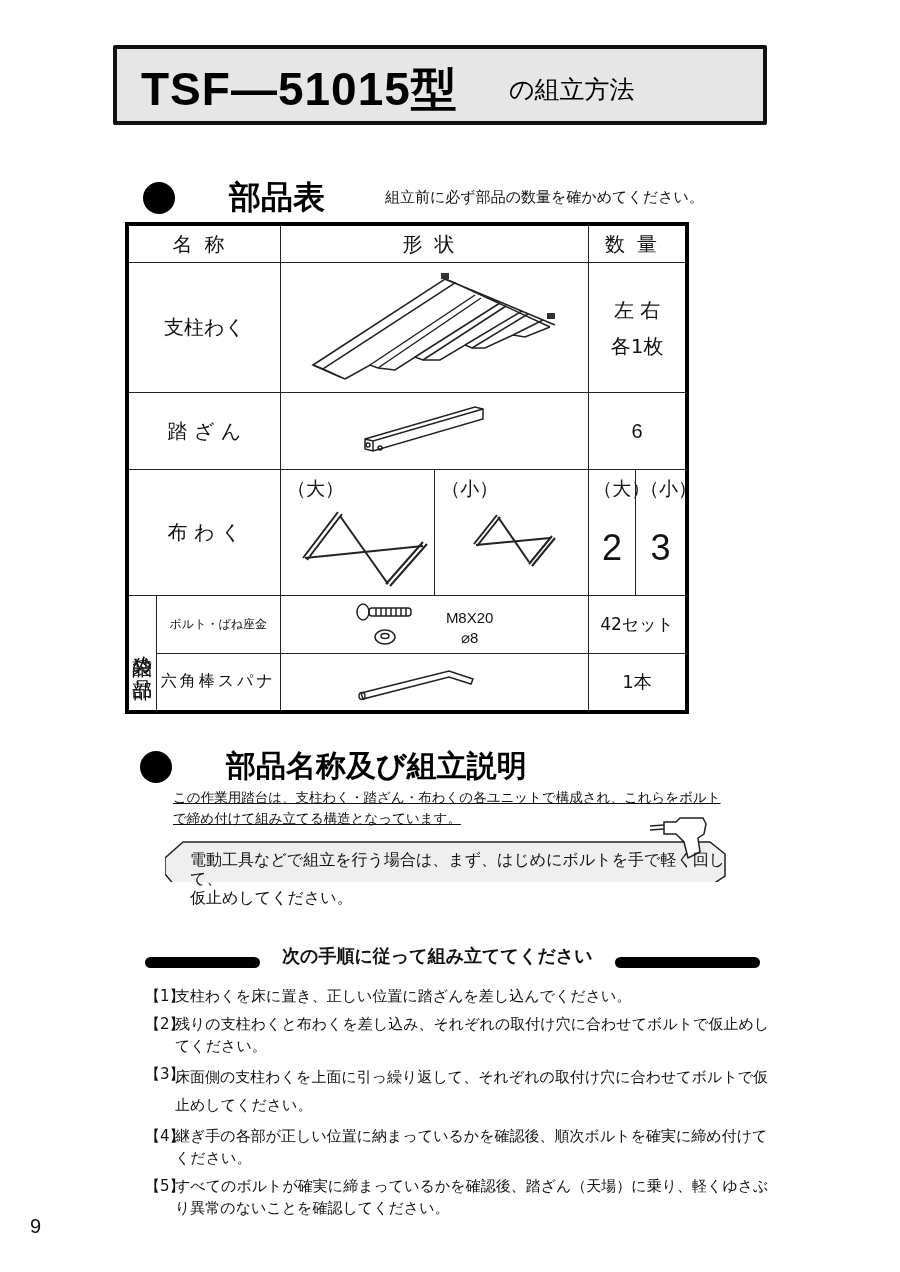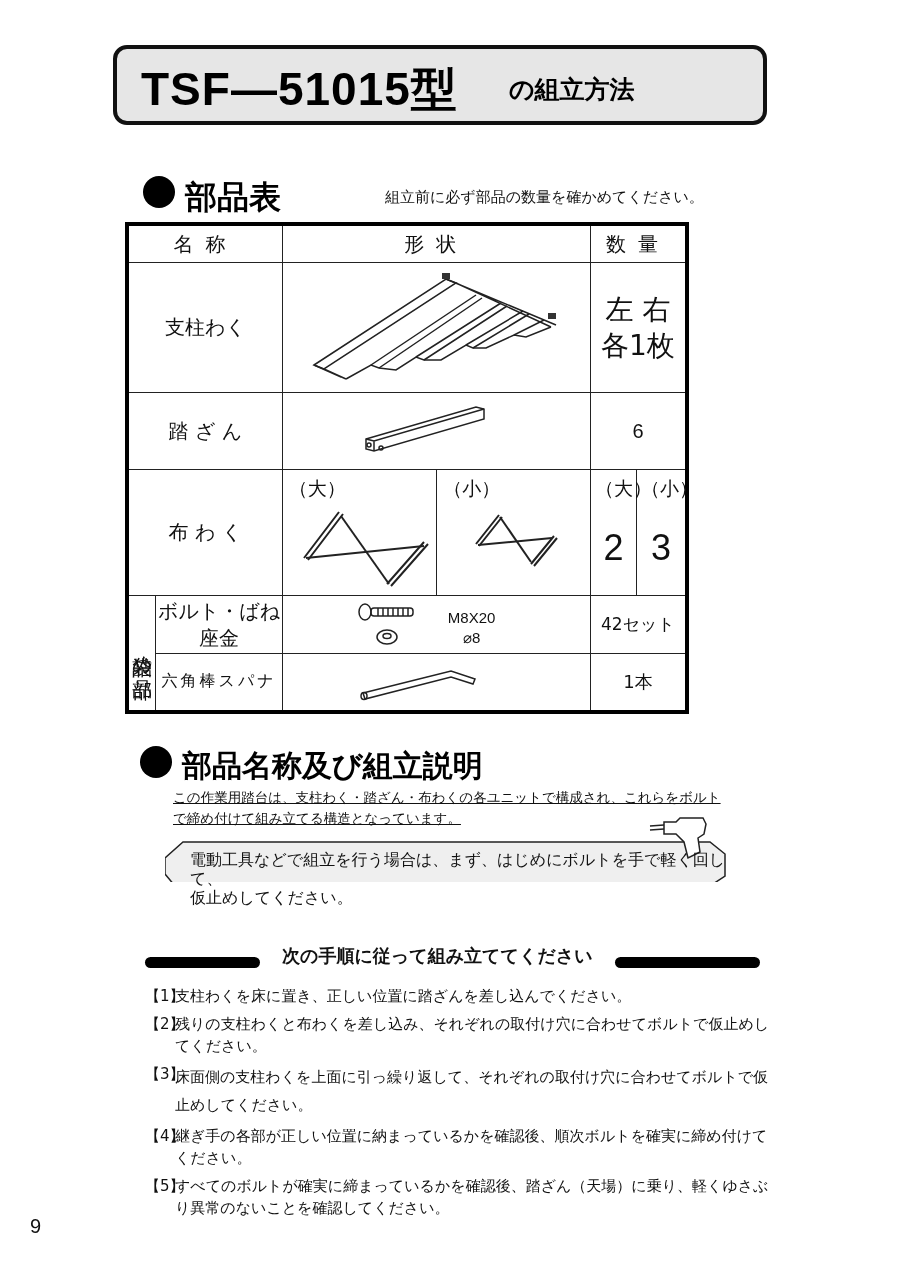--- a/index.html
+++ b/index.html
@@ -1,25 +1,25 @@
 <!DOCTYPE html>
 <html><head>
 <meta charset="utf-8">
 <style>
   html, body { margin:0; padding:0; background:#ffffff; }
   body { width:900px; height:1272px; position:relative; overflow:hidden;
          font-family:"DejaVu Sans","Liberation Sans",sans-serif; color:#111; }
 
   .title-box { position:absolute; left:113px; top:45px; width:654px; height:80px;
-    background:#e6e6e6; border:4px solid #111; border-radius:14px; box-sizing:border-box; }
+    background:#e6e6e6; border:4px solid #111; border-radius:2px; box-sizing:border-box; }
   .title-model { position:absolute; left:24px; top:10px; font-family:"Liberation Sans",sans-serif;
     font-weight:bold; font-size:46px; letter-spacing:1px; color:#000; }
-  .title-sub { position:absolute; left:392px; top:24px; font-weight:bold; font-size:25px; color:#000; }
-
-  .sec-head { position:absolute; font-weight:bold; color:#000; display:flex; align-items:flex-start; }
+  .title-sub { position:absolute; left:392px; top:24px; font-weight:normal; font-size:25px; color:#000; }
+
+  .sec-head { position:absolute; font-weight:bold; color:#000; display:flex; align-items:center;gap:44px; }
   .bullet { display:inline-block; width:32px; height:32px; border-radius:50%; background:#000; margin-right:10px; }
   .sec1 { left:143px; top:176px; font-size:32px; }
   .sec1-note { position:absolute; left:385px; top:188px; font-size:15px; }
 
   table.parts { position:absolute; left:125px; top:222px; width:564px; border-collapse:collapse;
     border:4px solid #000; }
   table.parts td { border:1.5px solid #222; text-align:center; vertical-align:middle; font-size:20px; padding:0; position:relative; }
   .hdr td { height:36px; font-size:19px; letter-spacing:12px; }
   .qty-big { font-size:36px; font-family:"Liberation Sans",sans-serif; }
   .sm-label { position:absolute; left:6px; top:6px; font-size:19px; }
@@ -79,21 +79,21 @@
           <path d="M85 100 L190 30 M93 103 L196 33"></path>
           <path d="M130 92 L215 38 M138 95 L221 41"></path>
           <path d="M180 80 L237 46 M187 83 L243 49"></path>
           <path d="M228 70 L258 55"></path>
           <path d="M60 114 L85 100 L93 103 L110 105 L130 92 L138 95 L155 95 L180 80 L187 83 L200 83 L228 70 L240 72 L265 62"></path>
         </g>
         <rect x="156" y="8" width="8" height="6" fill="#333"></rect>
         <rect x="262" y="48" width="8" height="6" fill="#333"></rect>
       </svg>
     </td>
-    <td colspan="2" style="font-size:28px;line-height:36px;">
+    <td colspan="2" style="font-size:20px;line-height:36px;">
       <div>左 右</div>
       <div>各1枚</div>
     </td>
   </tr>
   <tr style="height:77px">
     <td colspan="2">踏 ざ ん</td>
     <td colspan="2">
       <svg width="200" height="60" viewBox="0 0 200 60">
         <g fill="none" stroke="#222" stroke-width="1.5">
           <path d="M30 40 L140 8 L148 10 L148 20 L38 52 L30 50 Z"></path>
@@ -135,21 +135,21 @@
     </td>
     <td>
       <span class="sm-label" style="left:4px">（小）</span>
       <span class="qty-big" style="display:block;margin-top:30px">3</span>
     </td>
   </tr>
   <tr style="height:58px">
     <td rowspan="2" class="bag-col">
       <div style="writing-mode:vertical-rl;margin:auto">袋詰め部品</div>
     </td>
-    <td style="font-size:20px">ボルト・ばね座金</td>
+    <td style="font-size:12px">ボルト・ばね座金</td>
     <td colspan="2">
       <svg width="300" height="56" viewBox="0 0 300 56" style="display:block">
         <g fill="none" stroke="#222" stroke-width="1.5">
           <ellipse cx="82" cy="15" rx="6" ry="8"></ellipse>
           <rect x="88" y="11" width="42" height="8" rx="3"></rect>
           <path d="M95 11 V19 M100 11 V19 M105 11 V19 M110 11 V19 M115 11 V19 M120 11 V19 M125 11 V19"></path>
           <ellipse cx="104" cy="40" rx="10" ry="7"></ellipse>
           <ellipse cx="104" cy="39" rx="4" ry="2.5"></ellipse>
         </g>
       </svg>

